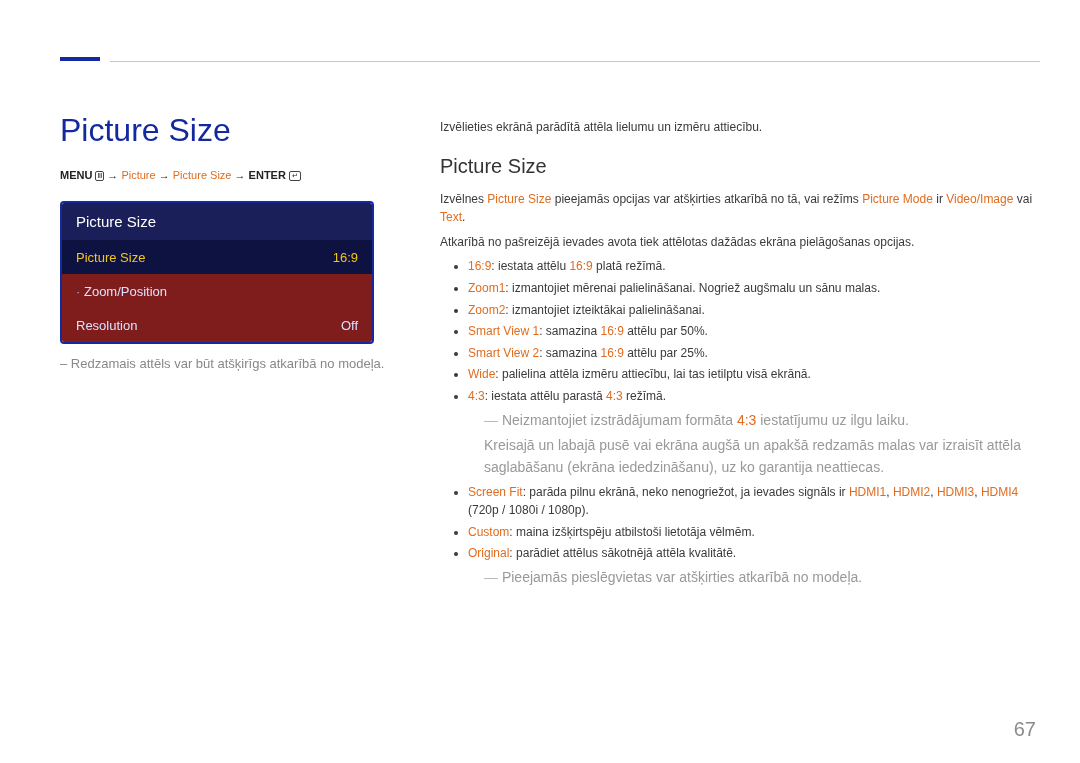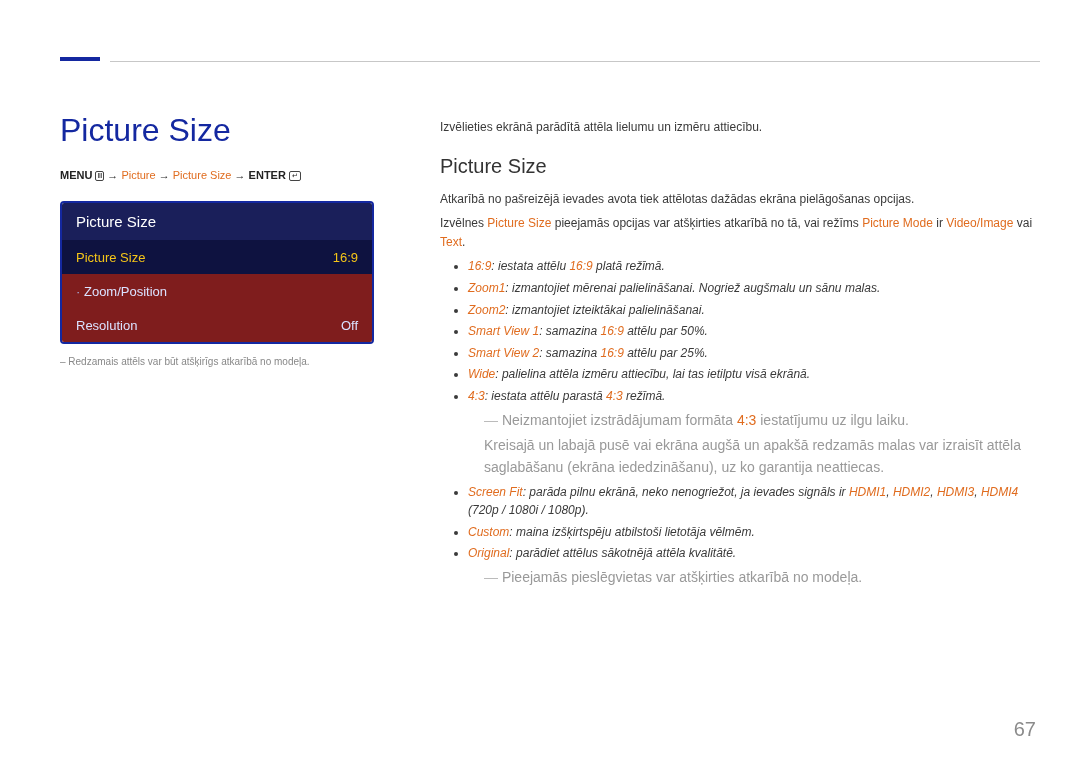--- a/index.html
+++ b/index.html
@@ -93,37 +93,37 @@
   }
   .panel-body {
     background: #7f1d1d;
     color: #dbe2ff;
   }
   .panel-body .panel-row { border-top: 1px solid rgba(255,255,255,0); }
   .muted { color: #a9b4e4; }
 
   .caption {
     color: #888;
-    font-size: 10px;
+    font-size: 13px;
     margin-top: 12px;
   }
 
   .intro { margin: 6px 0 14px 0; }
   .h2 {
     font-size: 20px;
     font-weight: 400;
     color: #333;
     margin: 6px 0 8px 0;
   }
   .para { margin: 4px 0 6px 0; }
   ul.bullets {
     margin: 2px 0 4px 0;
     padding-left: 28px;
   }
-  ul.bullets > li { margin: 3px 0; font-style: italic; }
+  ul.bullets > li { margin: 3px 0; }
   .sub-note {
     color: #999;
     font-size: 14px;
     margin-left: 44px;
     margin-top: 2px;
     margin-bottom: 4px;
     max-width: 560px;
   }
   .sub-note.dash::before {
     content: "― ";
@@ -185,25 +185,25 @@
       </div>
 
       <div class="caption">–  Redzamais attēls var būt atšķirīgs atkarībā no modeļa.</div>
     </div>
 
     <div class="right">
       <div class="intro">Izvēlieties ekrānā parādītā attēla lielumu un izmēru attiecību.</div>
 
       <div class="h2">Picture Size</div>
 
-      <div class="para">Atkarībā no pašreizējā ievades avota tiek attēlotas dažādas ekrāna pielāgošanas opcijas.</div>
-
       <div class="para">
         <span>Izvēlnes </span><span class="hl">Picture Size</span><span> pieejamās opcijas var atšķirties atkarībā no tā, vai režīms </span><span class="hl">Picture Mode</span><span> ir </span><span class="hl">Video/Image</span><span> vai </span><span class="hl">Text</span><span>.</span>
       </div>
+
+      <div class="para">Atkarībā no pašreizējā ievades avota tiek attēlotas dažādas ekrāna pielāgošanas opcijas.</div>
 
       <ul class="bullets">
         <li>
           <span class="hl">16:9</span><span>: iestata attēlu </span><span class="hl">16:9</span><span> platā režīmā.</span>
         </li>
         <li>
           <span class="hl">Zoom1</span><span>: izmantojiet mērenai palielināšanai. Nogriež augšmalu un sānu malas.</span>
         </li>
         <li>
           <span class="hl">Zoom2</span><span>: izmantojiet izteiktākai palielināšanai.</span>

